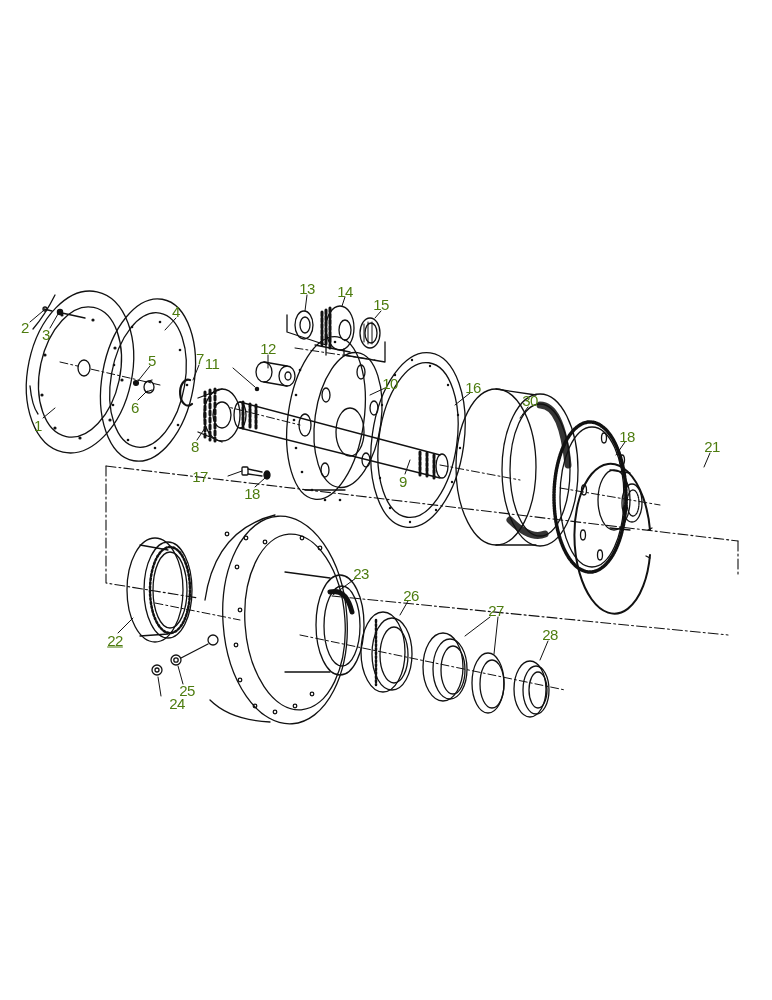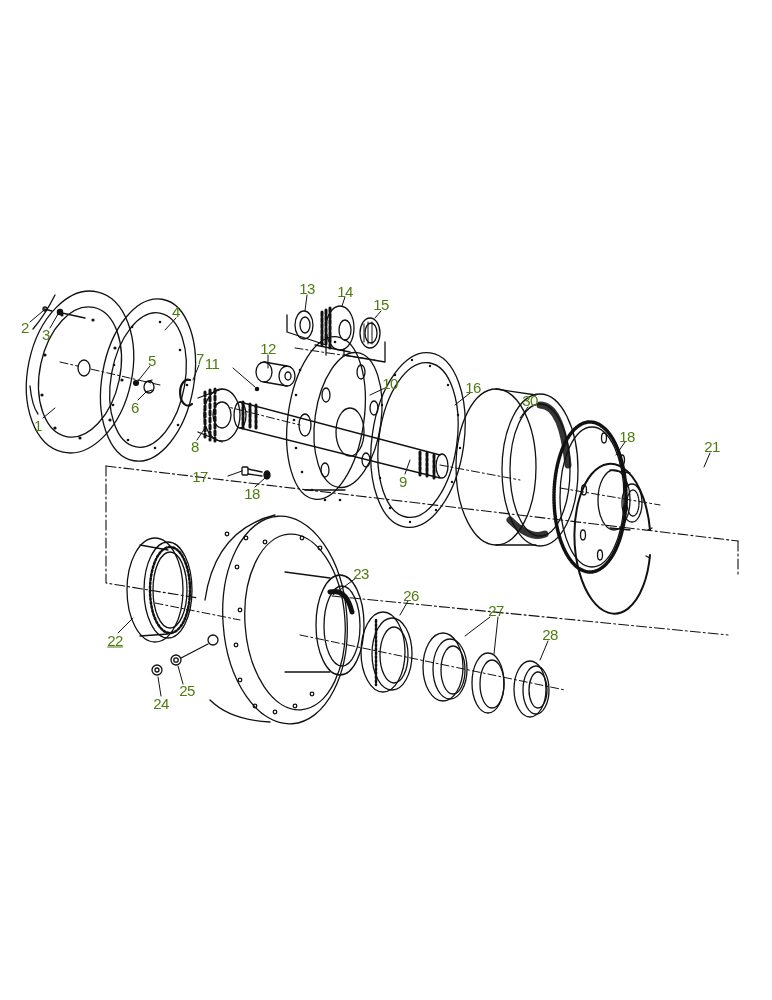--- a/index.html
+++ b/index.html
@@ -338,18 +338,18 @@
     <span class="callout" style="left: 345px; top: 291px;">14</span>
     <span class="callout" style="left: 381px; top: 304px;">15</span>
     <span class="callout" style="left: 473px; top: 387px;">16</span>
     <span class="callout" style="left: 200px; top: 476px;">17</span>
     <span class="callout" style="left: 252px; top: 493px;">18</span>
     <span class="callout" style="left: 627px; top: 436px;">18</span>
     <span class="callout" style="left: 530px; top: 400px;">30</span>
     <span class="callout" style="left: 712px; top: 446px;">21</span>
     <span class="callout" style="left: 115px; top: 640px; text-decoration: underline;">22</span>
     <span class="callout" style="left: 361px; top: 573px;">23</span>
-    <span class="callout" style="left: 161px; top: 703px;">24</span>
+    <span class="callout" style="left: 177px; top: 703px;">24</span>
     <span class="callout" style="left: 187px; top: 690px;">25</span>
     <span class="callout" style="left: 411px; top: 595px;">26</span>
     <span class="callout" style="left: 496px; top: 610px;">27</span>
     <span class="callout" style="left: 550px; top: 634px;">28</span>
   </div>
 
 </body></html>

